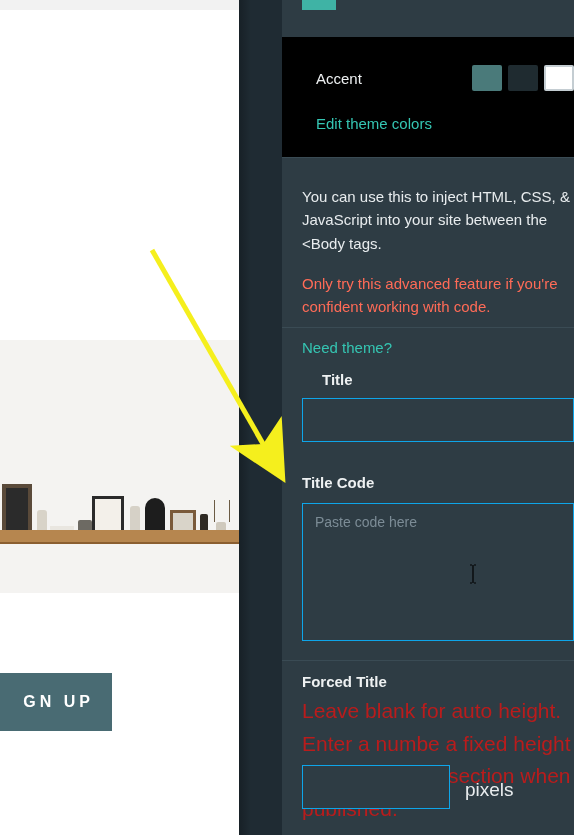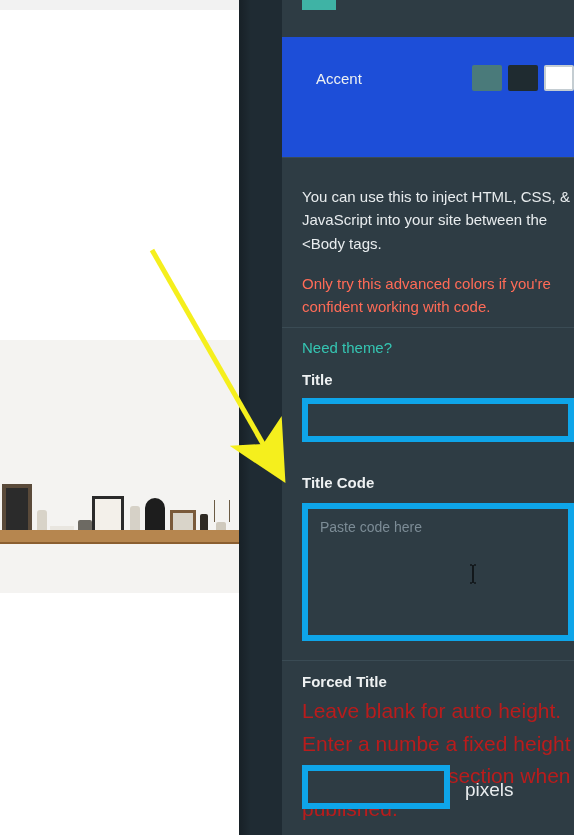--- a/index.html
+++ b/index.html
@@ -94,21 +94,21 @@
     position: absolute;
     left: 302px; top: 0;
     width: 34px; height: 10px;
     background: #3fb3a5;
   }
 
   .accent-card {
     position: absolute;
     left: 282px; top: 37px;
     width: 292px; height: 120px;
-    background: #1d4ed8;
+    background: #000000;
   }
   .accent-row {
     position: absolute;
     top: 28px; left: 34px; right: 0;
     display: flex;
     align-items: center;
     font-size: 15px;
   }
   .accent-label { flex: 1; color: #eef1f2; }
   .swatches { display: flex; gap: 6px; }
@@ -155,29 +155,29 @@
     cursor: pointer;
   }
 
   .field-label {
     position: absolute;
     left: 302px;
     font-size: 15px;
     font-weight: bold;
     color: #eef1f2;
   }
-  .label-title { top: 371px; }
+  .label-title { top: 371px; margin-left: 20px; }
   .label-code { top: 474px; }
   .label-height { top: 673px; }
 
   .input {
     position: absolute;
     left: 302px;
     background: #2e3c44;
-    border: 6px solid #0ea5e9;
+    border: 1px solid #0ea5e9;
     color: #e8ecee;
     font-size: 14px;
     padding: 10px 12px;
   }
   .title-input { top: 398px; width: 272px; height: 44px; }
   .code-area { top: 503px; width: 272px; height: 138px; resize: none; font-family: inherit; }
   .code-area::placeholder { color: #7c8c96; }
   .height-input { top: 765px; width: 148px; height: 44px; }
 
   .height-desc {
@@ -224,44 +224,48 @@
     <div class="item bowl"></div>
     <div class="item cup"></div>
     <div class="item tablet"></div>
     <div class="item bottle2"></div>
     <div class="item vase"></div>
     <div class="item frame2"></div>
     <div class="item bottle3"></div>
     <div class="item sticks"></div>
     <div class="shelf"></div>
   </div>
+  <button class="signup-btn">
+    <span>GN UP</span>
+  </button>
 </div>
 
 <div class="gap"></div>
 <div class="gap-light"></div>
 
 <div class="panel"></div>
 
 <div class="teal-block"></div>
 
 <div class="accent-card">
   <div class="accent-row">
     <span class="accent-label">Accent</span>
     <div class="swatches">
       <div class="swatch sw-teal"></div>
       <div class="swatch sw-dark"></div>
       <div class="swatch sw-white"></div>
     </div>
   </div>
+  <a class="edit-colors-link">Edit theme colors</a>
 </div>
 
 <div class="divider" style="top:157px"></div>
 
 <div class="desc">You can use this to inject HTML, CSS, &amp; JavaScript into your site between the &lt;Body tags.</div>
-<div class="warn">Only try this advanced colors if you're confident working with code.</div>
+<div class="warn">Only try this advanced feature if you're confident working with code.</div>
 
 <div class="divider" style="top:327px"></div>
 
 <a class="help-link">Need theme?</a>
 
 <div class="field-label label-title">Title</div>
 <input class="input title-input" type="text" value="" style="">
 
 <div class="field-label label-code">Title Code</div>
 <textarea class="input code-area" placeholder="Paste code here" style=""></textarea>

